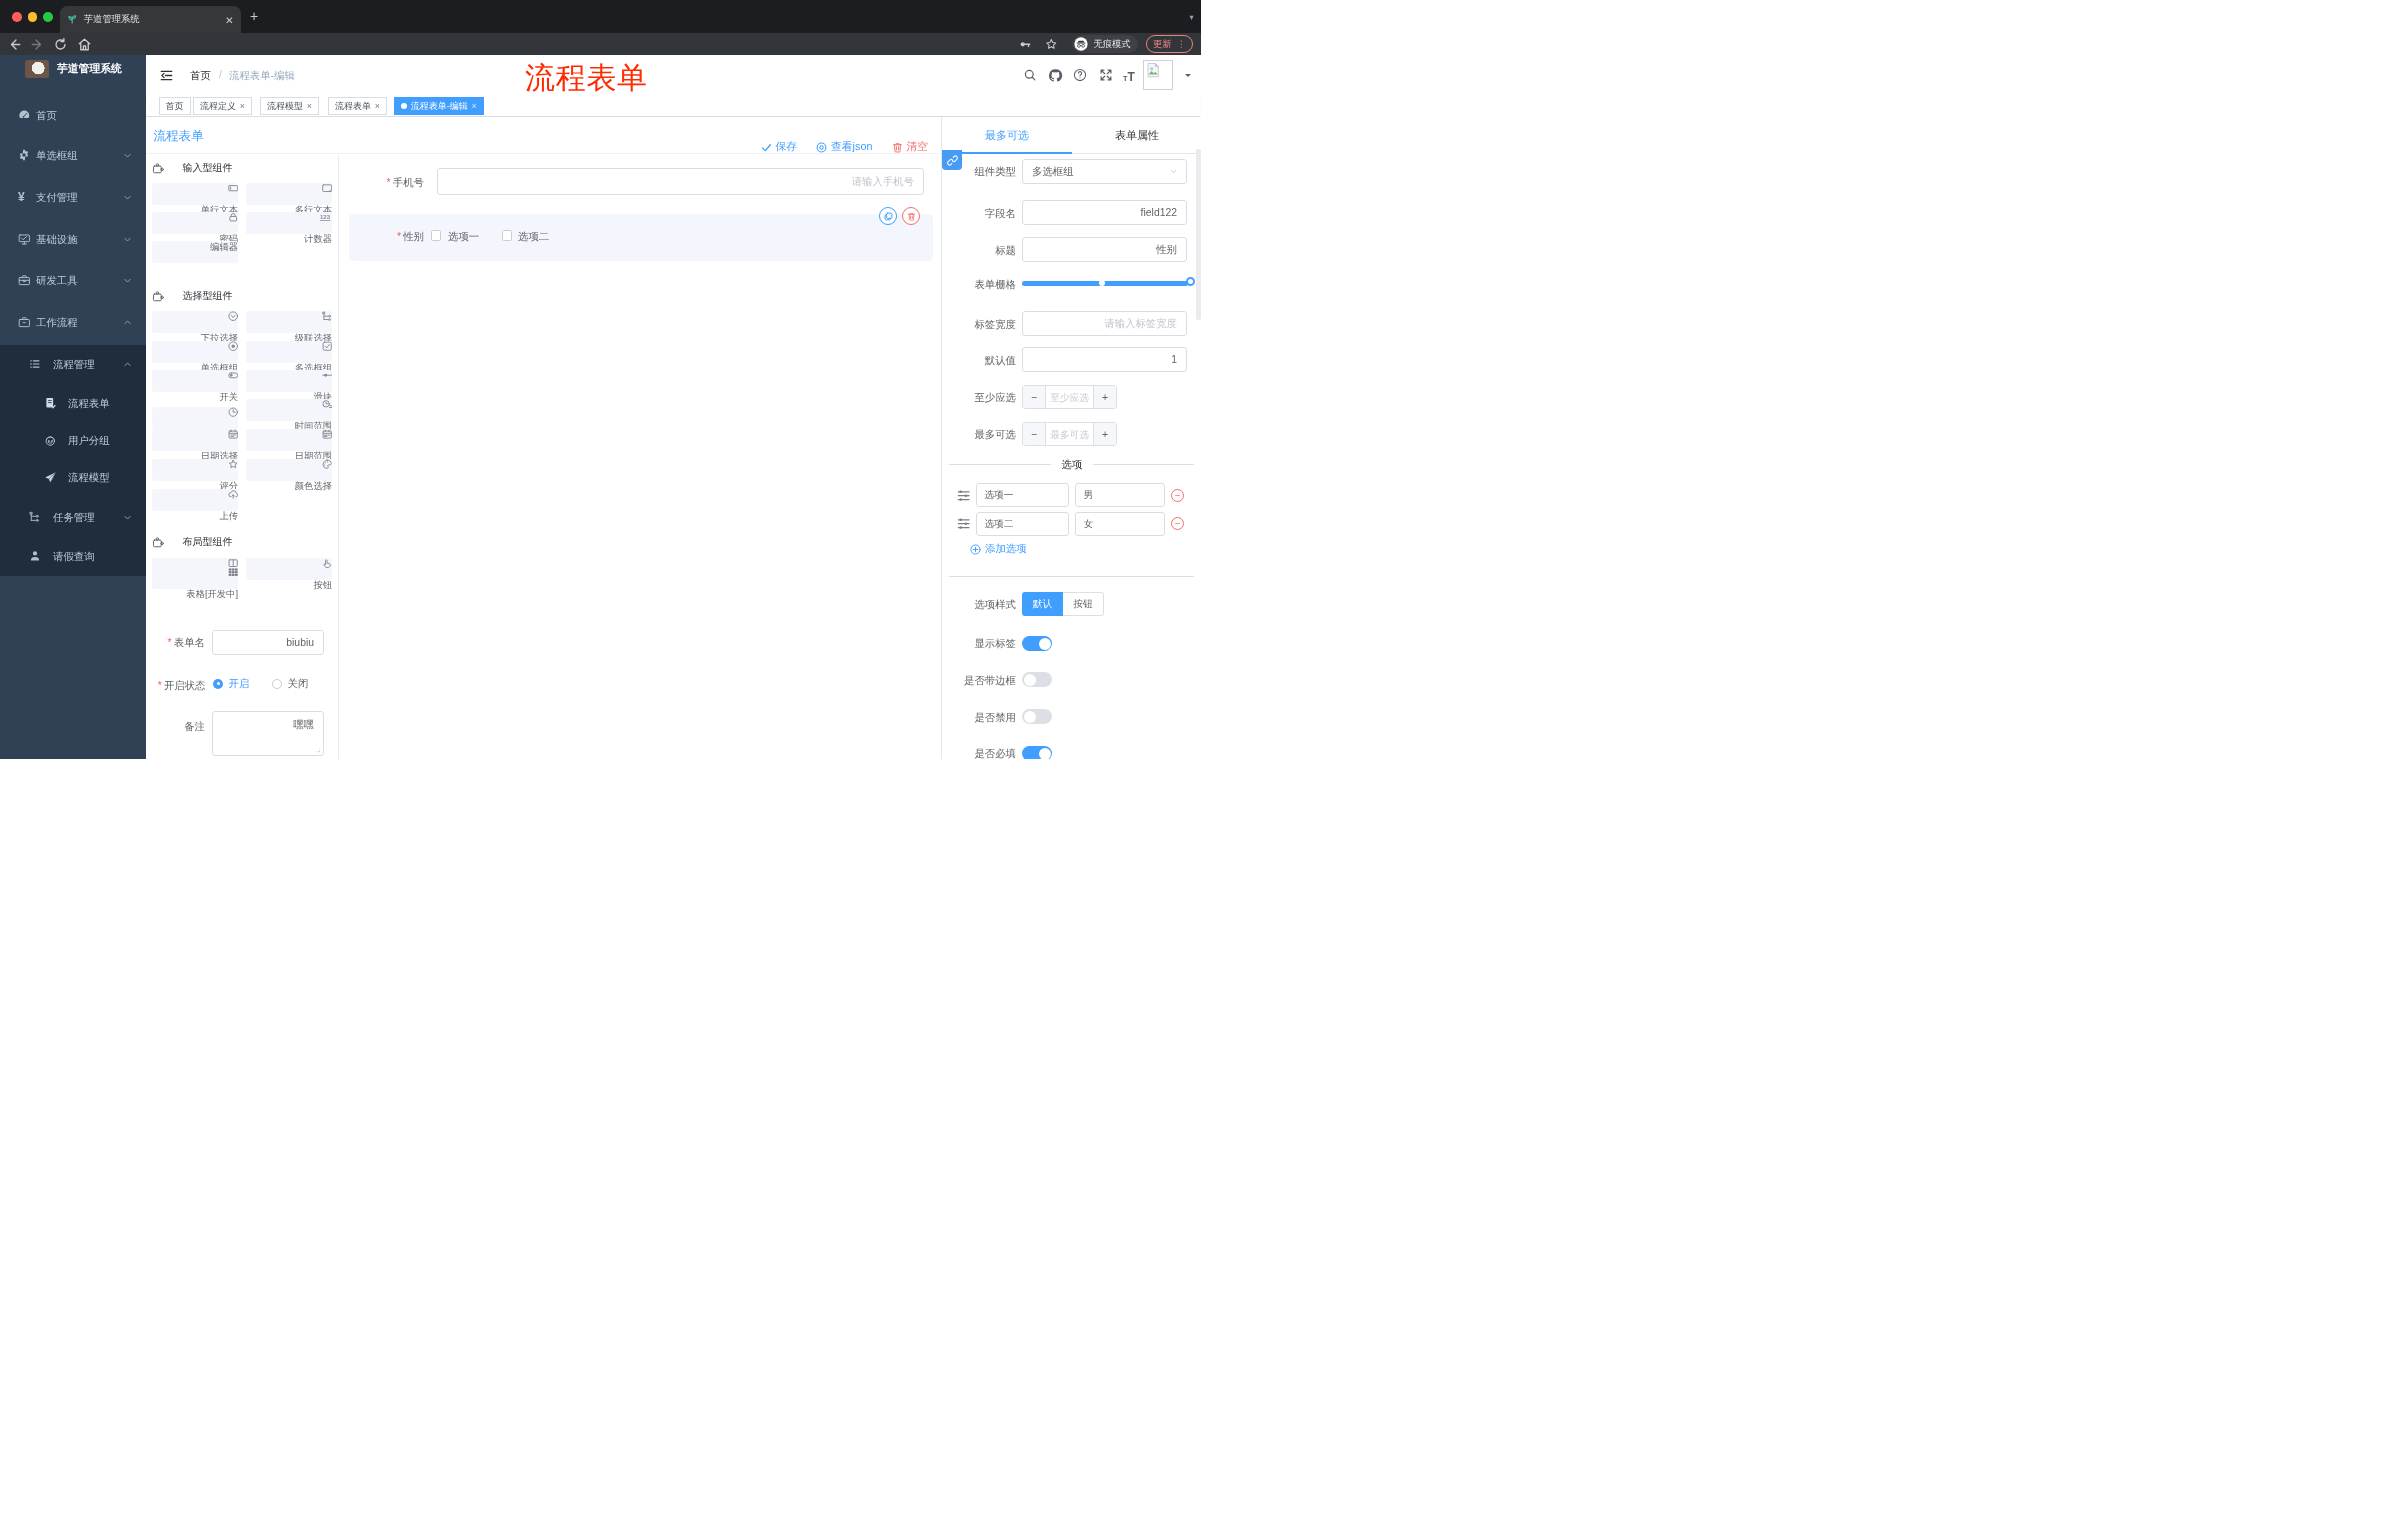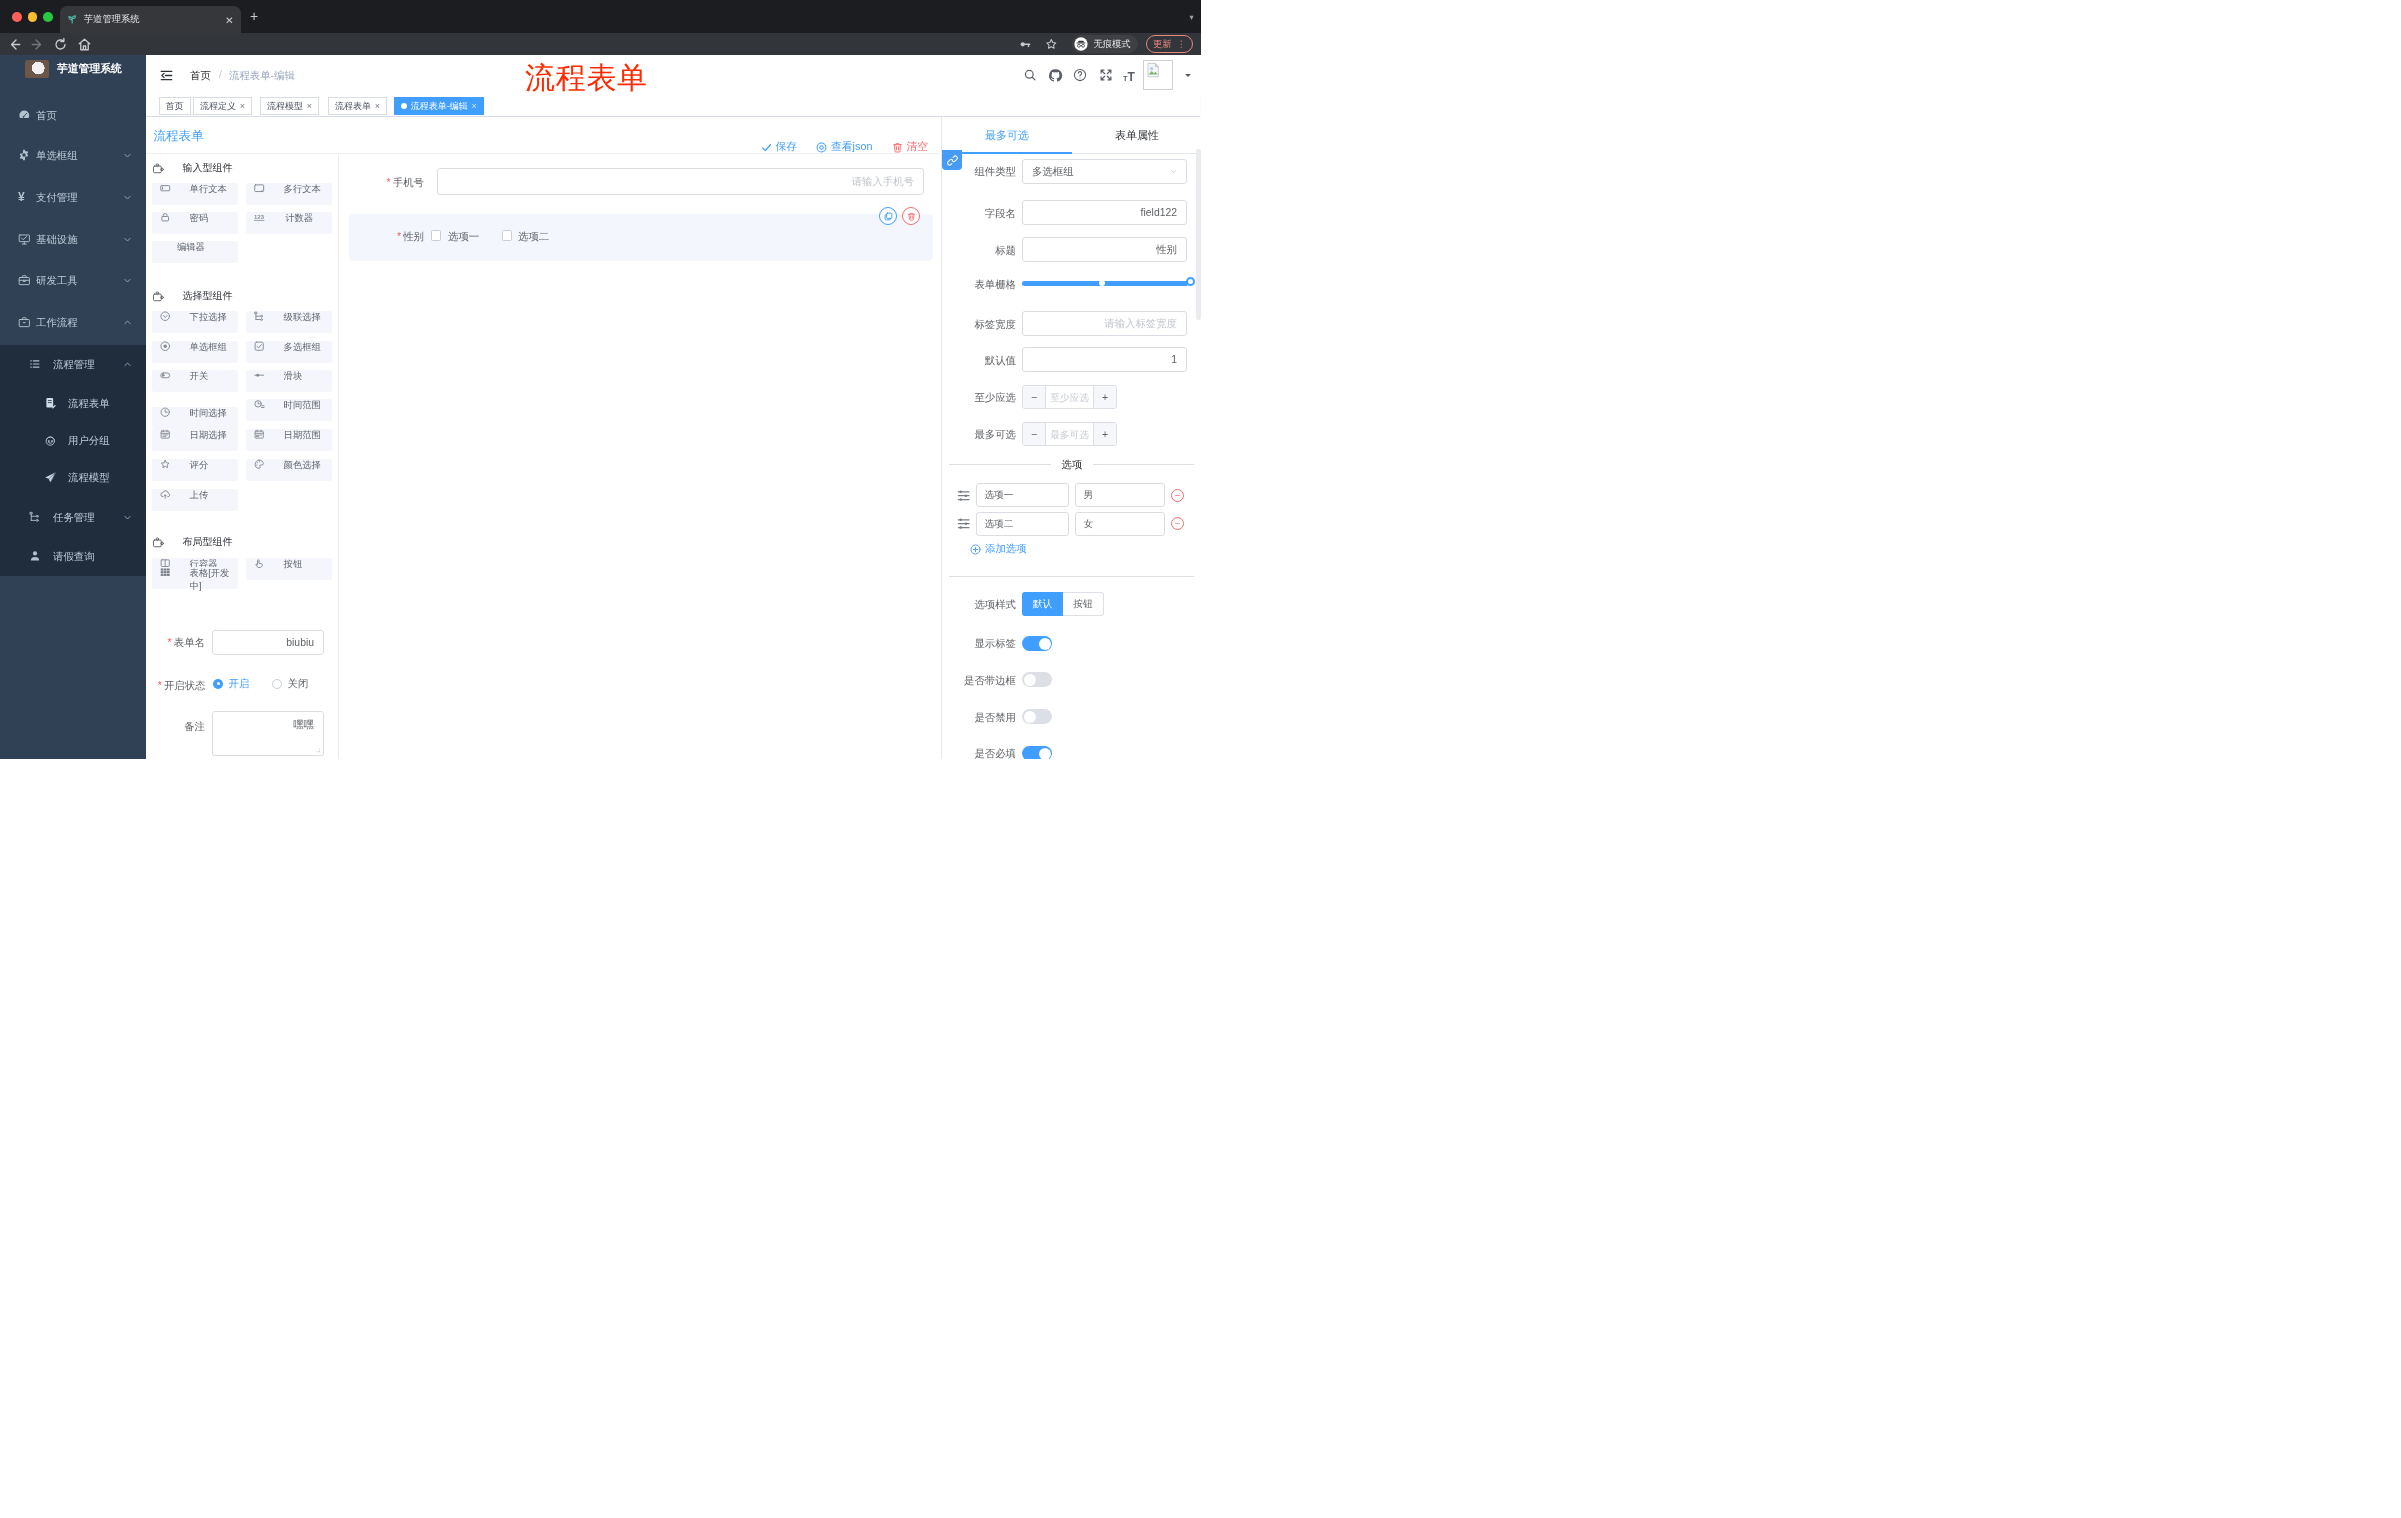--- a/index.html
+++ b/index.html
@@ -51,21 +51,21 @@
   .ed-header { position:absolute; left:146px; top:117px; width:794px; height:37px; background:#fff; border-bottom:0.7px solid #eef0f3; }
   .ed-title { position:absolute; left:7.4px; top:11px; color:#409eff; font-size:12.6px; font-weight:500; }
   .ed-actions { position:absolute; right:12px; top:0; height:37px; display:flex; align-items:flex-end; gap:19.3px; font-size:10.8px; }
   .ed-act { display:flex; align-items:center; gap:3.7px; color:#409eff; cursor:pointer; }
   .ed-act.red { color:#f56c6c; }
 
   
   .palette { position:absolute; left:146px; top:155px; width:193px; height:605px; background:#fff; border-right:0.7px solid #eaecf2; }
   .psec { position:absolute; display:flex; align-items:center; gap:18px; font-size:10px; color:#2e3138; }
   .psec svg { color:#5f6368; }
-  .pbtn { position:absolute; width:86px; height:22px; background:#f4f6fc; border-radius:2.2px; display:flex; align-items:flex-start; padding-left:8.2px; gap:19px; font-size:9.3px; color:#60646b; cursor:pointer; }
+  .pbtn { position:absolute; width:86px; height:22px; background:#f4f6fc; border-radius:2.2px; display:flex; align-items:flex-end; padding-left:8.2px; gap:11px; font-size:9.3px; color:#60646b; cursor:pointer;flex-direction:column; }
   .pbtn svg { color:#868b94; flex:none; }
   .pbtn.center { justify-content:flex-start; padding-left:25px; }
   .flabel { position:absolute; font-size:10.4px; color:#5f6266; text-align:right; }
   .req { color:#f45c5c; margin-right:2.2px; }
   .tinput { position:absolute; border:0.7px solid #d9dde3; border-radius:3px; background:#fff; font-size:10.4px; color:#5f6266; padding:0 9px; font-family:"Liberation Sans",sans-serif; outline:none;text-align:right; }
   .tinput::placeholder { color:#c0c4cc; }
   .radio-dot { width:10.4px; height:10.4px; border-radius:50%; }
   .resize-h { position:absolute; right:2.2px; bottom:2.2px; width:6px; height:6px; border-right:1.5px solid #c0c4cc; border-bottom:1.5px solid #c0c4cc; transform:scale(.8); clip-path:polygon(100% 0,100% 100%,0 100%); }
 
   

